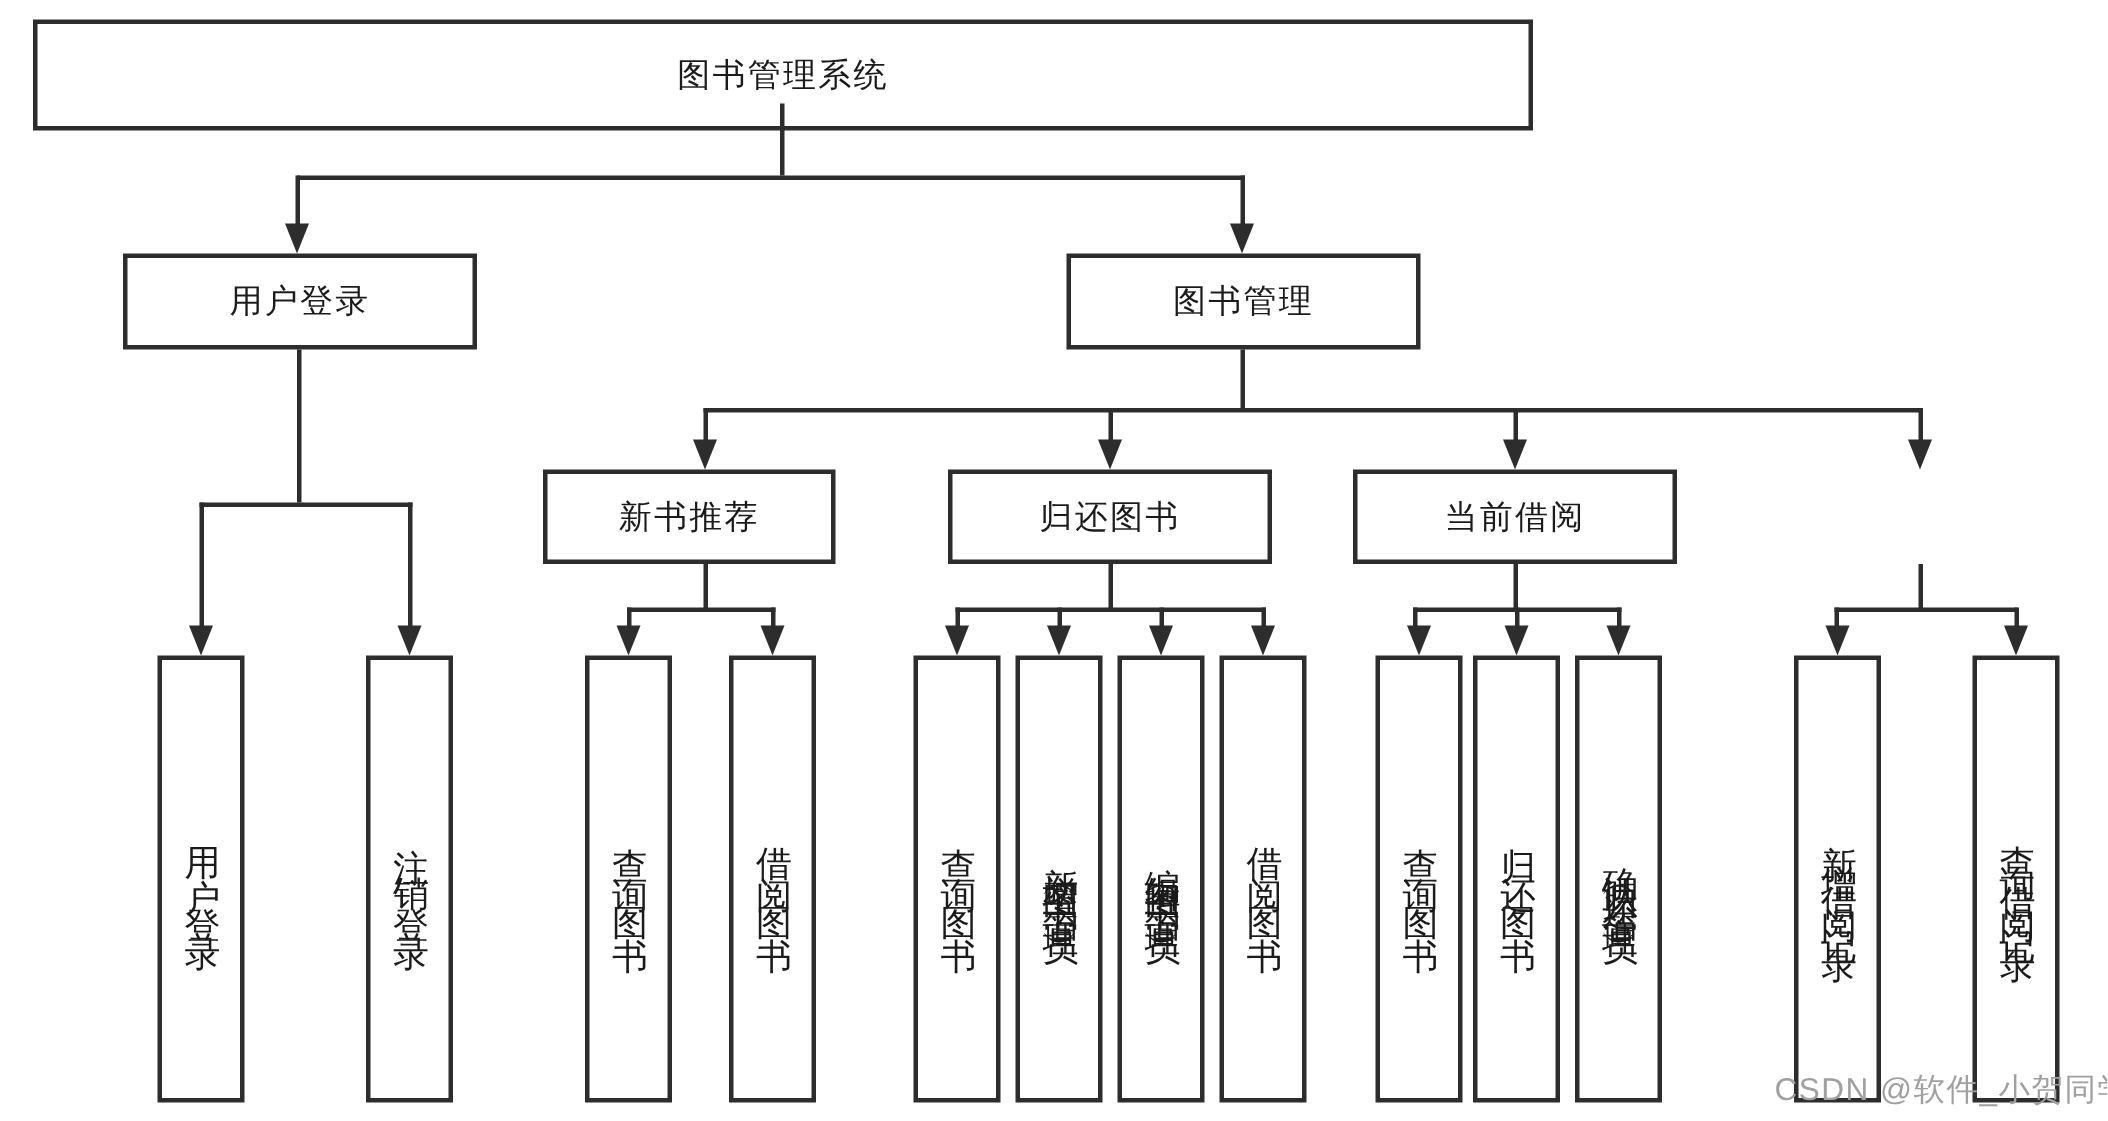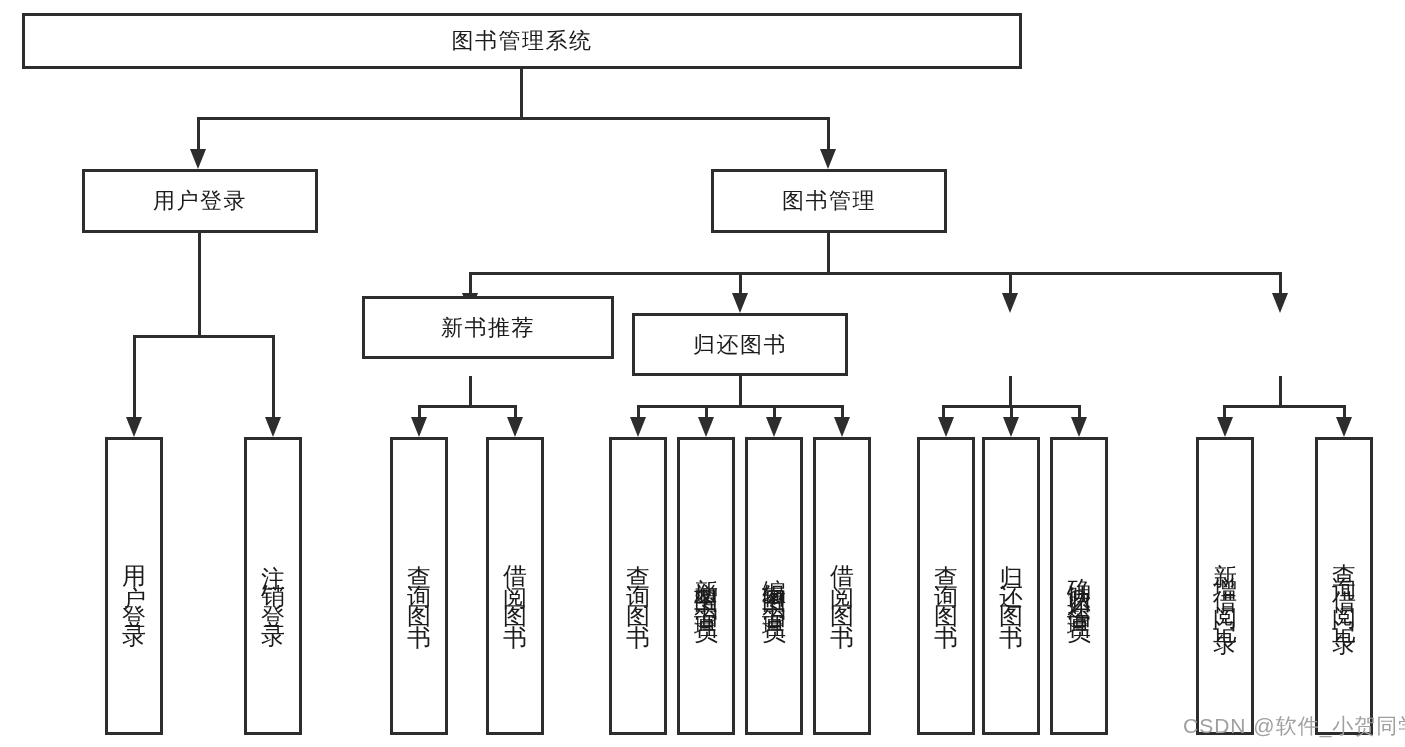--- a/index.html
+++ b/index.html
@@ -29,21 +29,21 @@
   .watermark {
     position:absolute; left:1183px; top:712px;
     font-size:21px; color:#a0a0a0; letter-spacing:1px; white-space:nowrap;
   }
 </style>
 </head>
 <body>
 
 <div id="canvas">
 
-  <div class="box h" style="left:22px; top:13px; width:1000px; height:56px;">
+  <div class="box h" style="left:22px; top:13px; width:1000px; height:74px;">
     <span class="lbl">图书管理系统</span>
   </div>
 
   <div class="vl" style="left:520px; top:69px;  height:48px;"></div>
   <div class="hl" style="left:198px; top:117px; width:632px;"></div>
   <div class="vl" style="left:197px; top:117px; height:34px;"></div>
   <div class="vl" style="left:827px; top:117px; height:34px;"></div>
   <div class="ar" style="left:190px; top:149px;"></div>
   <div class="ar" style="left:820px; top:149px;"></div>
 
@@ -65,25 +65,28 @@
   <div class="hl" style="left:469px;  top:272px; width:812px;"></div>
   <div class="vl" style="left:469px;  top:272px; height:23px;"></div>
   <div class="vl" style="left:739px;  top:272px; height:23px;"></div>
   <div class="vl" style="left:1009px; top:272px; height:23px;"></div>
   <div class="vl" style="left:1279px; top:272px; height:23px;"></div>
   <div class="ar" style="left:462px;  top:293px;"></div>
   <div class="ar" style="left:732px;  top:293px;"></div>
   <div class="ar" style="left:1002px; top:293px;"></div>
   <div class="ar" style="left:1272px; top:293px;"></div>
 
-  <div class="box h" style="left:362px;  top:296px; width:252px; height:63px;">
+  <div class="box h" style="left:362px;  top:313px; width:195px; height:63px;">
     <span class="lbl">新书推荐</span>
   </div>
   <div class="box h" style="left:632px;  top:313px; width:216px; height:63px;">
     <span class="lbl">归还图书</span>
+  </div>
+  <div class="box h" style="left:902px;  top:313px; width:216px; height:63px;">
+    <span class="lbl">当前借阅</span>
   </div>
 
   <div class="vl" style="left:469px; top:376px; height:31px;"></div>
   <div class="hl" style="left:418px; top:405px; width:99px;"></div>
   <div class="vl" style="left:418px; top:405px; height:14px;"></div>
   <div class="vl" style="left:514px; top:405px; height:14px;"></div>
   <div class="ar" style="left:411px; top:417px;"></div>
   <div class="ar" style="left:507px; top:417px;"></div>
 
   <div class="vl" style="left:739px; top:376px; height:31px;"></div>

